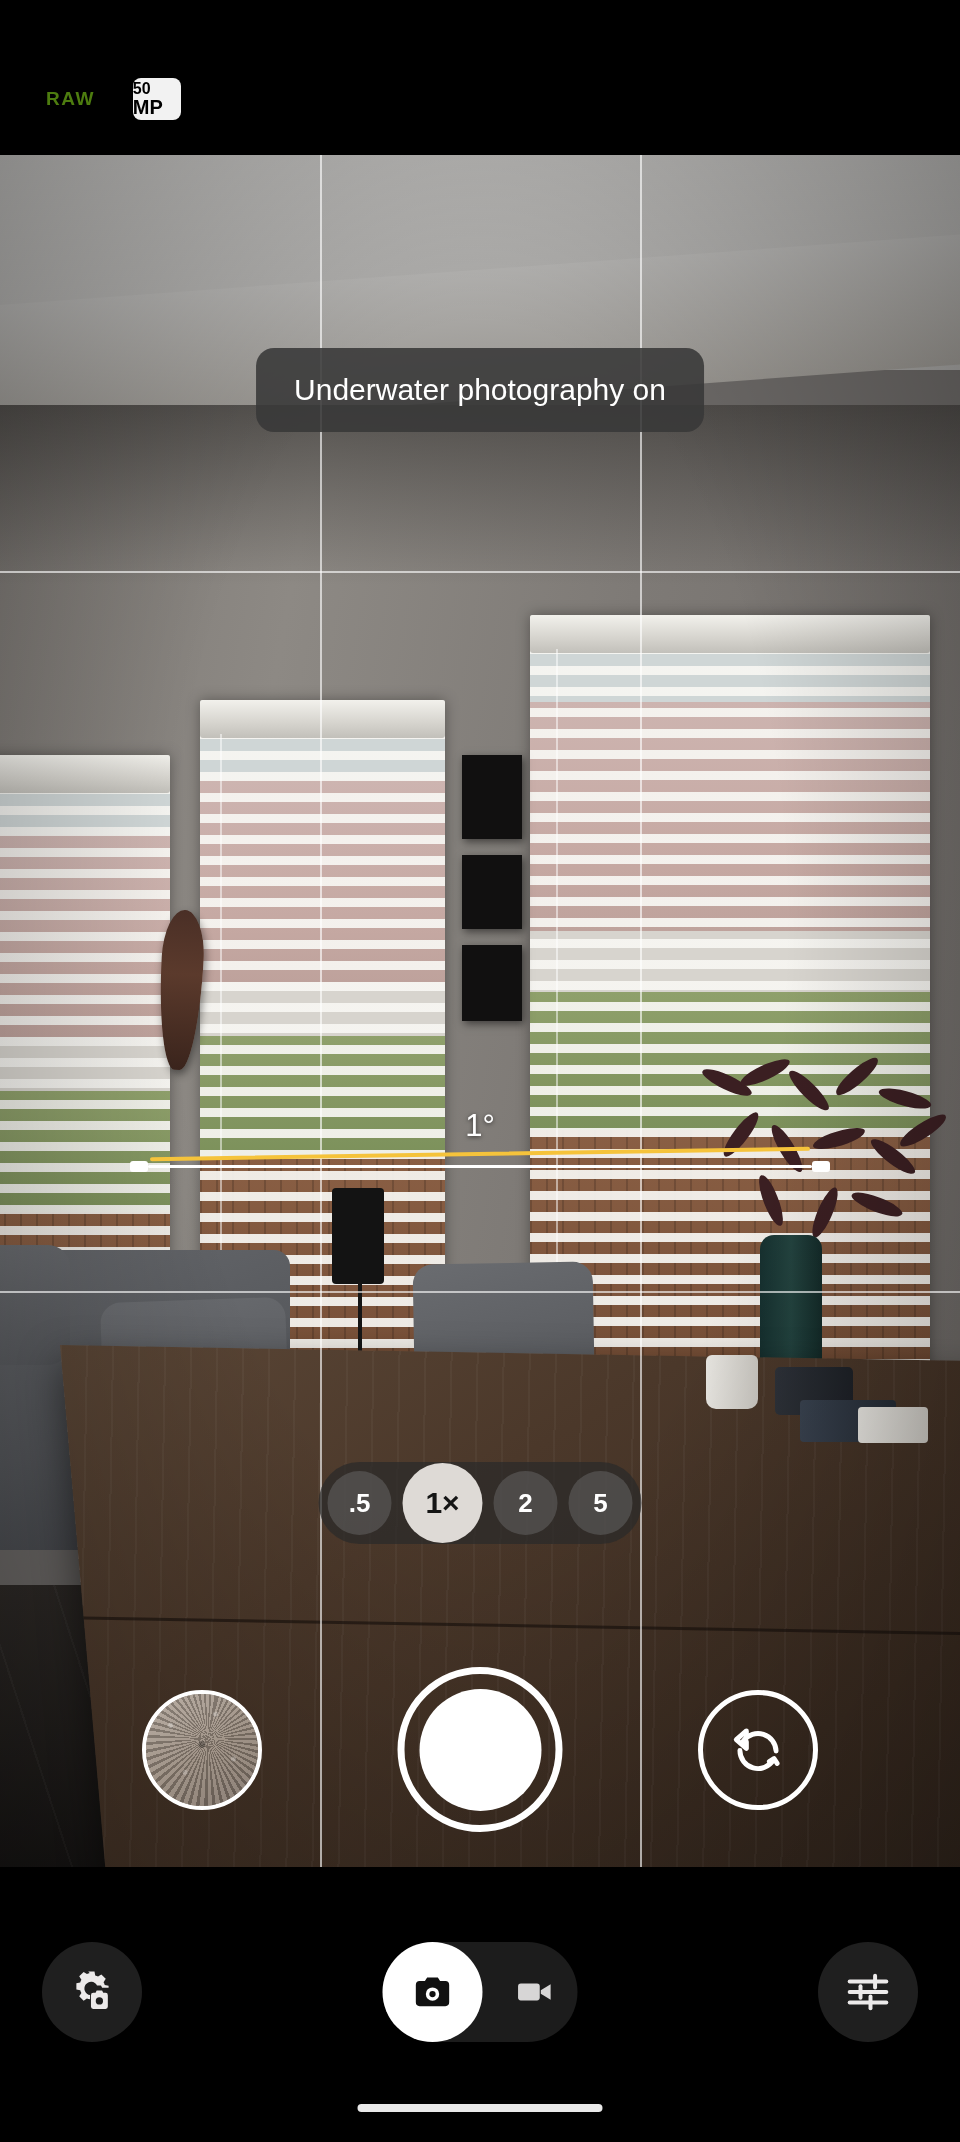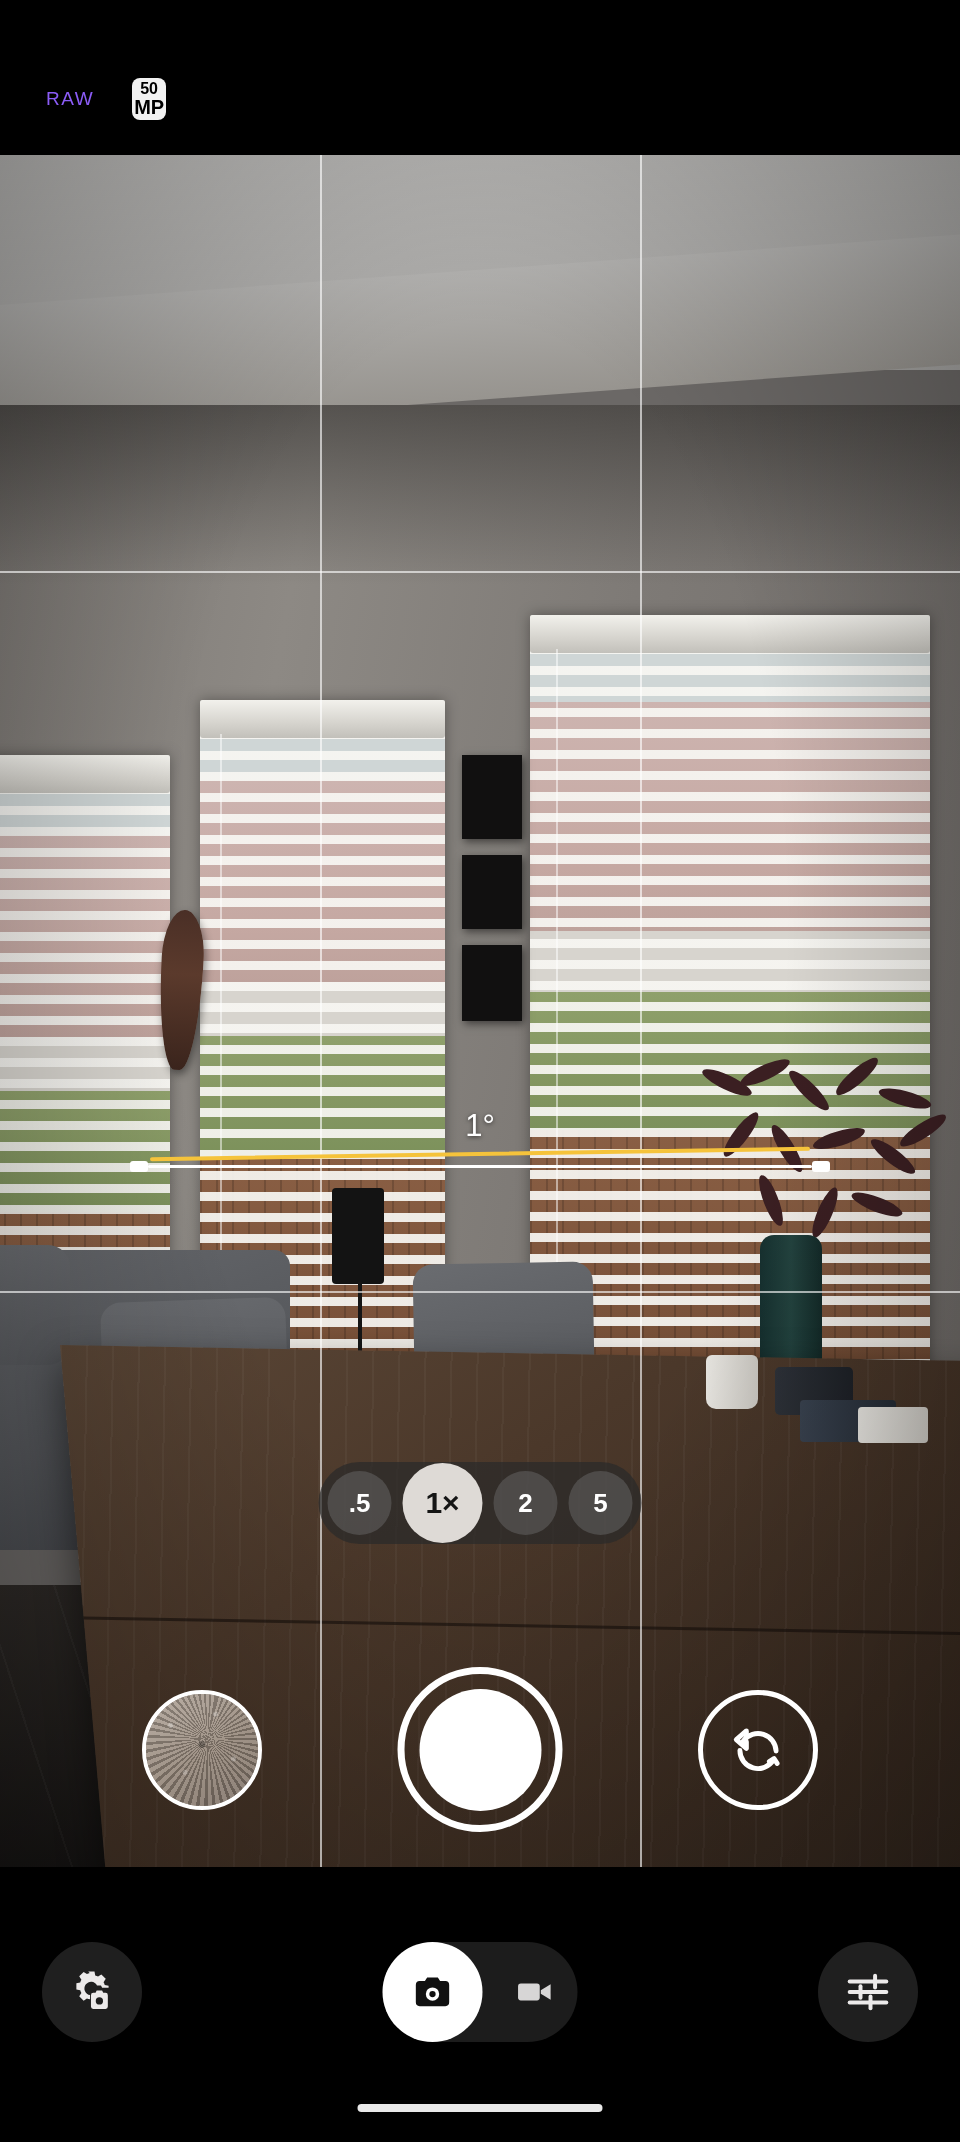--- a/index.html
+++ b/index.html
@@ -19,28 +19,28 @@
   
   .topbar {
     position:absolute; left:0; top:0; width:960px; height:155px;
     background:#000;
   }
   .topbar-inner {
     position:absolute; left:46px; top:78px;
     display:flex; align-items:center; gap:38px;
   }
   .raw-label {
-    color:#8b5cf6; font-size:19px; font-weight:normal;
+    color:#4d7c0f; font-size:19px; font-weight:bold;
     letter-spacing:1.5px;
   }
   .mp-badge {
-    width:34px; height:42px; border-radius:8px;
+    width:48px; height:42px; border-radius:8px;
     background:#f2f2f2; color:#000;
     display:flex; flex-direction:column;
-    align-items:center; justify-content:center;
+    justify-content:center;
     line-height:1.0;
   }
   .mp-badge .mp-top { font-size:16px; font-weight:bold; letter-spacing:0px; }
   .mp-badge .mp-bot { font-size:20px; font-weight:bold; letter-spacing:0px; }
 
   
   .viewfinder {
     position:absolute; left:0; top:155px; width:960px; height:1712px;
     overflow:hidden;
     background:#6b6866;
@@ -466,20 +466,21 @@
       <div class="vignette"></div>
     </div>
 
     <div class="grid">
       <div class="gline-v" style="left:320px;"></div>
       <div class="gline-v" style="left:640px;"></div>
       <div class="gline-h" style="top:416px;"></div>
       <div class="gline-h" style="top:1136px;"></div>
     </div>
 
+    <div class="toast">Underwater photography on</div>
 
     <div class="level">
       <div class="level-deg">1°</div>
       <div class="level-line-yellow"></div>
       <div class="level-line-white"></div>
     </div>
 
     <div class="zoombar">
       <div class="zchip">.5</div>
       <div class="zchip active">1×</div>

